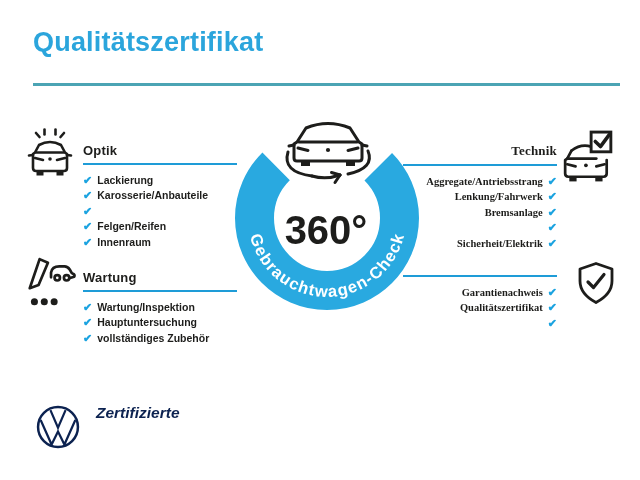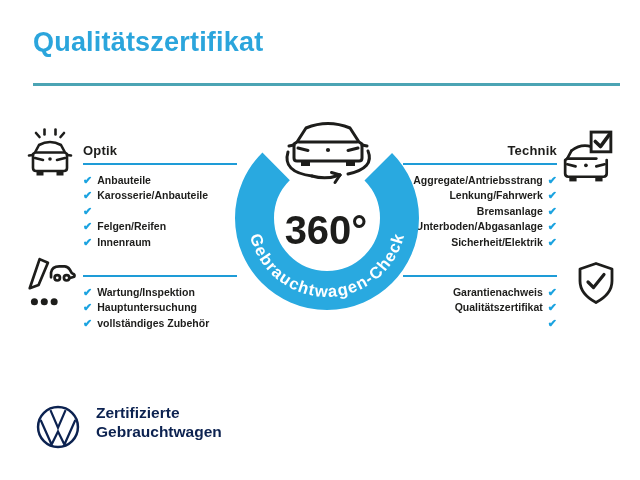--- a/index.html
+++ b/index.html
@@ -18,36 +18,36 @@
   .sec{position:absolute;width:154px;}
   .sec-head{margin:0;font-size:13px;font-weight:700;color:#1d1d1b;letter-spacing:.2px;}
   .sec-underline{height:2px;background:#1e9cd7;margin-top:5px;}
   .sec ul{list-style:none;margin:10px 0 0 0;padding:0;}
   .sec li{
     display:flex;align-items:center;gap:5px;
     font-size:10.5px;font-weight:700;color:#1d1d1b;
     line-height:11px;margin-bottom:4.4px;white-space:nowrap;
   }
   .check{color:#1ba3e0;font-size:11px;line-height:11px;}
-  .sec.right{text-align:right;}
+  .sec.right{text-align:right;font-family:Liberation Serif, serif;}
   .sec.right li{justify-content:flex-end;}
   .sec.optik{left:83px;top:143px;}
   .sec.wartung{left:83px;top:270px;}
   .sec.technik{left:403px;top:143px;}
   .sec.garantie{left:403px;top:270px;}
   .icon-box{position:absolute;}
   .icon-optik{left:25px;top:126px;}
   .icon-wartung{left:24px;top:256px;}
   .icon-technik{left:561px;top:130px;}
   .icon-garantie{left:576px;top:261px;}
   .center-graphic{position:absolute;left:225px;top:108px;width:205px;height:212px;}
   .footer-logo{position:absolute;left:35px;top:404px;width:46px;height:46px;}
   .footer-text{
     position:absolute;left:96px;top:404px;
-    font-size:15.5px;font-weight:700;color:#0c2250;line-height:18.5px;
+    font-size:15.5px;font-weight:700;color:#0c2250;line-height:18.5px;font-style:italic;
   }
 </style>
 </head>
 <body>
 
 <div class="canvas">
 
   <h1 class="page-title">Qualitätszertifikat</h1>
   <div class="top-rule"></div>
 
@@ -70,21 +70,21 @@
       <rect x="29.5" y="45" width="7" height="4.5" fill="#1d1d1b"></rect>
     </svg>
   </span>
 
   <section class="sec optik">
     <h2 class="sec-head">Optik</h2>
     <div class="sec-underline"></div>
     <ul>
       <li>
           <span class="check">✔</span>
-          <span>Anbauteile</span>
+          <span>Lackierung</span>
         </li>
       <li>
           <span class="check">✔</span>
           <span>Karosserie/Anbauteile</span>
         </li>
       <li>
           <span class="check">✔</span>
         </li>
       <li>
           <span class="check">✔</span>
@@ -124,21 +124,20 @@
         </li>
       <li>
           <span>Lenkung/Fahrwerk</span>
           <span class="check">✔</span>
         </li>
       <li>
           <span>Bremsanlage</span>
           <span class="check">✔</span>
         </li>
       <li>
-          <span>Unterboden/Abgasanlage</span>
           <span class="check">✔</span>
         </li>
       <li>
           <span>Sicherheit/Elektrik</span>
           <span class="check">✔</span>
         </li>
     </ul>
   </section>
 
   <span class="icon-box icon-wartung">
@@ -149,20 +148,21 @@
         <circle cx="31" cy="21" r="2.6"></circle>
         <circle cx="40" cy="21" r="2.6"></circle>
       </g>
       <circle cx="9" cy="44" r="3.4" fill="#1d1d1b"></circle>
       <circle cx="18.5" cy="44" r="3.4" fill="#1d1d1b"></circle>
       <circle cx="28" cy="44" r="3.4" fill="#1d1d1b"></circle>
     </svg>
   </span>
 
   <section class="sec wartung">
+    <h2 class="sec-head">Wartung</h2>
     <div class="sec-underline"></div>
     <ul>
       <li>
           <span class="check">✔</span>
           <span>Wartung/Inspektion</span>
         </li>
       <li>
           <span class="check">✔</span>
           <span>Hauptuntersuchung</span>
         </li>
@@ -236,16 +236,15 @@
     <svg width="46" height="46" viewBox="0 0 48 48" fill="none">
       <circle cx="24" cy="24" r="20.8" stroke="#0c2250" stroke-width="2.6"></circle>
       <g stroke="#0c2250" stroke-width="2.3" fill="none" stroke-linejoin="miter">
         <path d="M16.1,6.4 L24,24.8 L31.9,6.4"></path>
         <path d="M5.9,16.7 L17.3,42.3 L24,28.8 L30.7,42.3 L42.1,16.7"></path>
       </g>
     </svg>
   </span>
   <div class="footer-text">
     <div>Zertifizierte</div>
-    <div>Gebrauchtwagen</div>
   </div>
 
 </div>
 
 </body></html>

